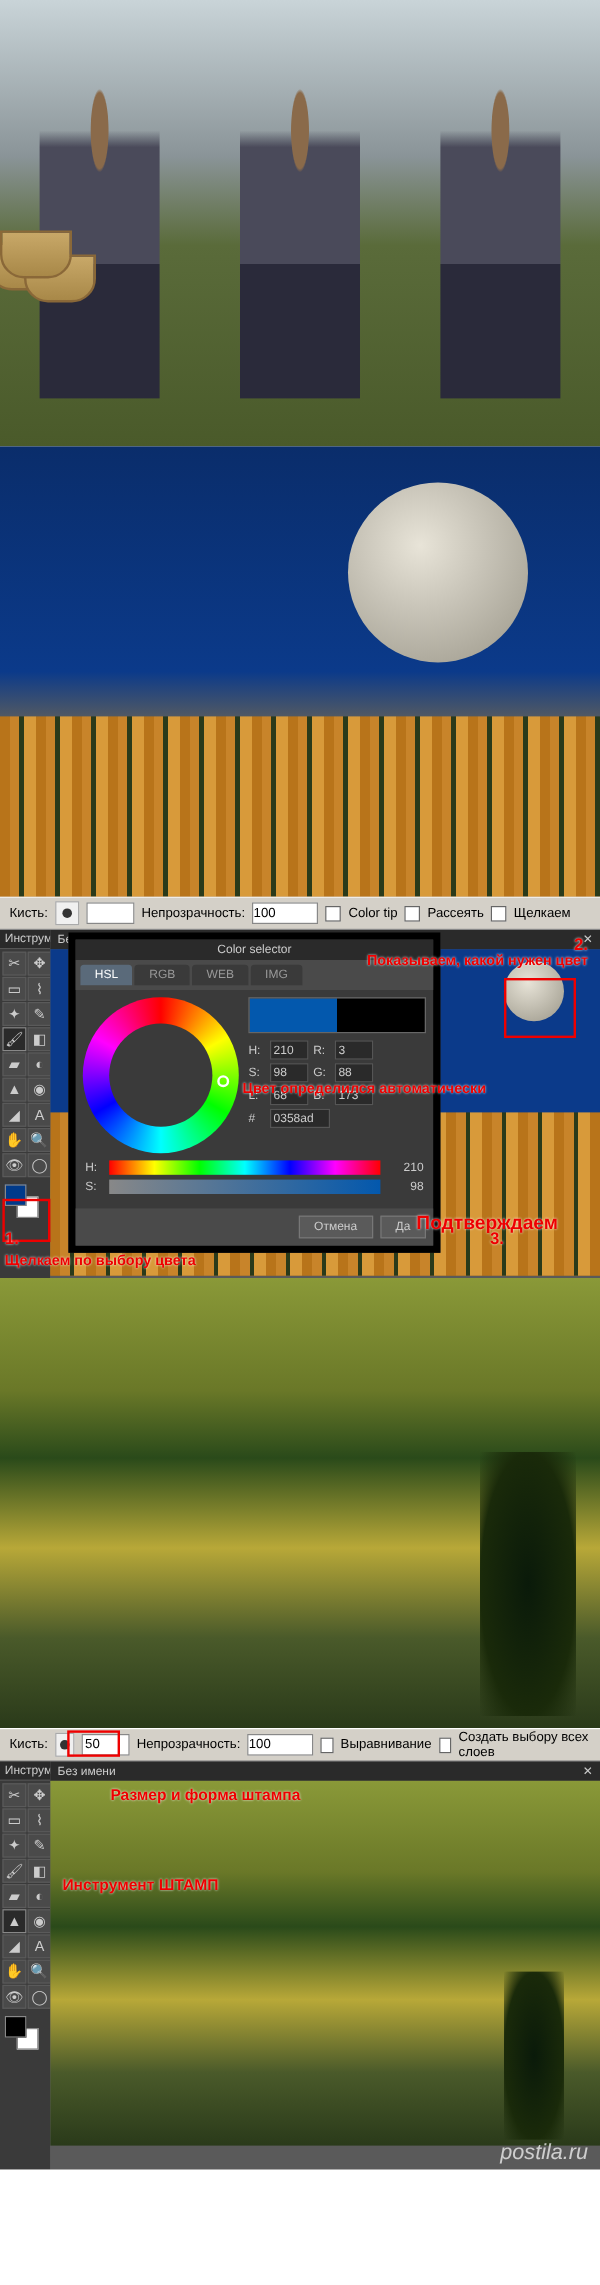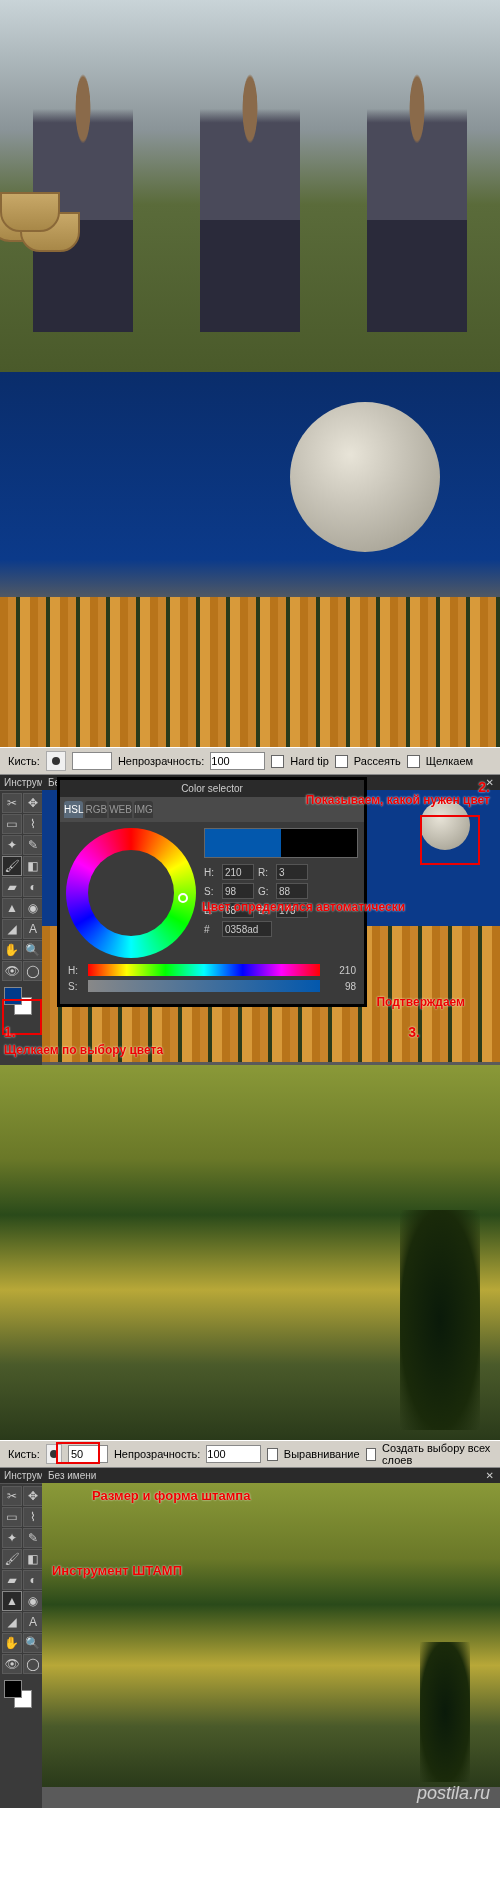--- a/index.html
+++ b/index.html
@@ -26,24 +26,24 @@
 .tool-btn.active{background:#2a2a2a;border-color:#888}
 .color-swatches{padding:4px;position:relative}
 .swatch-fg{width:18px;height:18px;background:#003a8a;border:1px solid #888;position:relative;z-index:2}
 .swatch-bg{width:18px;height:18px;background:#fff;border:1px solid #888;position:absolute;top:14px;left:14px;z-index:1}
 .canvas-area{flex:1;background:#5a5a5a;position:relative;min-height:280px}
 .doc-title{background:#2a2a2a;color:#ccc;font-size:10px;padding:2px 6px;display:flex;justify-content:space-between;align-items:center}
 .doc-close{color:#ccc;cursor:pointer}
 .doc-img-moon{width:100%;height:calc(100% - 18px);background:linear-gradient(to bottom,#0b3a8a 0%,#0b3a8a 50%,#b8862a 75%,#a86a1a 100%);position:relative}
 .doc-moon-small{position:absolute;top:10px;right:30px;width:50px;height:50px;border-radius:50%;background:radial-gradient(circle at 40% 35%,#e8e4d8 0%,#9a9688 100%)}
 .doc-img-field{width:100%;height:calc(100% - 36px);background:linear-gradient(to bottom,#8a9938 0%,#6a7828 25%,#2a4a1a 40%,#b8a838 60%,#4a5a2a 80%,#2a3a1a 100%);position:relative}
-.color-dialog{position:absolute;top:2px;left:15px;width:310px;background:#3a3a3a;border:3px solid #000000;z-index:10}
+.color-dialog{position:absolute;top:2px;left:15px;width:310px;background:#3a3a3a;border:6px solid #000000;z-index:10}
 .dialog-title{background:#2a2a2a;color:#ccc;font-size:10px;padding:3px 6px;text-align:center}
 .dialog-tabs{display:flex;gap:2px;padding:4px;background:#4a4a4a}
-.tab{padding:3px 0;background:#3a3a3a;color:#999;font-size:10px;cursor:pointer;border-radius:3px 3px 0 0}
+.tab{padding:3px 12px;background:#3a3a3a;color:#999;font-size:10px;cursor:pointer;border-radius:3px 3px 0 0}
 .tab.active{background:#5a6a7a;color:#fff}
 .dialog-body{display:flex;padding:6px;gap:8px}
 .color-wheel{width:130px;height:130px;border-radius:50%;background:conic-gradient(red,yellow,lime,cyan,blue,magenta,red);position:relative;flex-shrink:0}
 .color-wheel::after{content:"";position:absolute;top:22px;left:22px;right:22px;bottom:22px;border-radius:50%;background:#3a3a3a}
 .color-square{position:absolute;top:35px;left:35px;width:60px;height:60px;transform:rotate(45deg);background:linear-gradient(to right,#fff,#0358ad),linear-gradient(to bottom,transparent,#000);background-blend-mode:multiply}
 .wheel-cursor{position:absolute;width:10px;height:10px;border:2px solid #fff;border-radius:50%;right:8px;top:65px}
 .color-inputs{flex:1}
 .color-preview{width:100%;height:30px;background:linear-gradient(to right,#0358ad 50%,#000 50%);border:1px solid #666;margin-bottom:6px}
 .ci-row{display:flex;gap:4px;margin-bottom:3px;align-items:center}
 .ci-row label{width:14px;color:#ccc;font-size:10px}
@@ -89,21 +89,21 @@
 
 <div class="toolbar">
   <label>Кисть:</label>
   <span class="brush-preview">
       <span class="brush-dot"></span>
     </span>
   <input class="input-num" value="" style="">
   <label>Непрозрачность:</label>
   <input class="select-num" value="100" style="">
   <span class="checkbox"></span>
-  <label>Hard tip</label>
+  <label>Color tip</label>
   <span class="checkbox"></span>
   <label>Рассеять</label>
   <span class="checkbox"></span>
   <label>Щелкаем</label>
 </div>
 
 <div class="workspace" style="height:290px">
   <div class="tool-panel">
     <div class="panel-title">Инструм</div>
     <div class="tool-grid">
@@ -185,28 +185,32 @@
           <label>H:</label>
           <div class="hue-bar"></div>
           <span class="slider-val">210</span>
         </div>
         <div class="slider-row">
           <label>S:</label>
           <div class="sat-bar"></div>
           <span class="slider-val">98</span>
         </div>
       </div>
+      <div class="dialog-buttons">
+        <button class="dlg-btn">Отмена</button>
+        <button class="dlg-btn">Да</button>
+      </div>
     </div>
 
     <div class="annotation" style="top:4px;right:10px">2.</div>
     <div class="annotation" style="top:18px;right:10px;font-size:12px">Показываем, какой нужен цвет</div>
     <div class="red-box" style="top:40px;right:20px;width:60px;height:50px"></div>
     <div class="annotation" style="top:125px;left:160px;font-size:12px">Цвет определился автоматически</div>
     <div class="annotation" style="bottom:25px;right:80px">3.</div>
-    <div class="annotation" style="bottom:56px;right:35px;font-size:12px">Подтверждаем</div>
+    <div class="annotation" style="bottom:36px;right:35px;font-size:16px">Подтверждаем</div>
   </div>
   <div class="annotation" style="bottom:25px;left:4px">1.</div>
   <div class="annotation" style="bottom:8px;left:4px;font-size:12px">Щелкаем по выбору цвета</div>
   <div class="red-box" style="bottom:30px;left:2px;width:40px;height:36px"></div>
 </div>
 
 <div class="photo photo-field">
   <div class="dark-pine"></div>
 </div>
 

